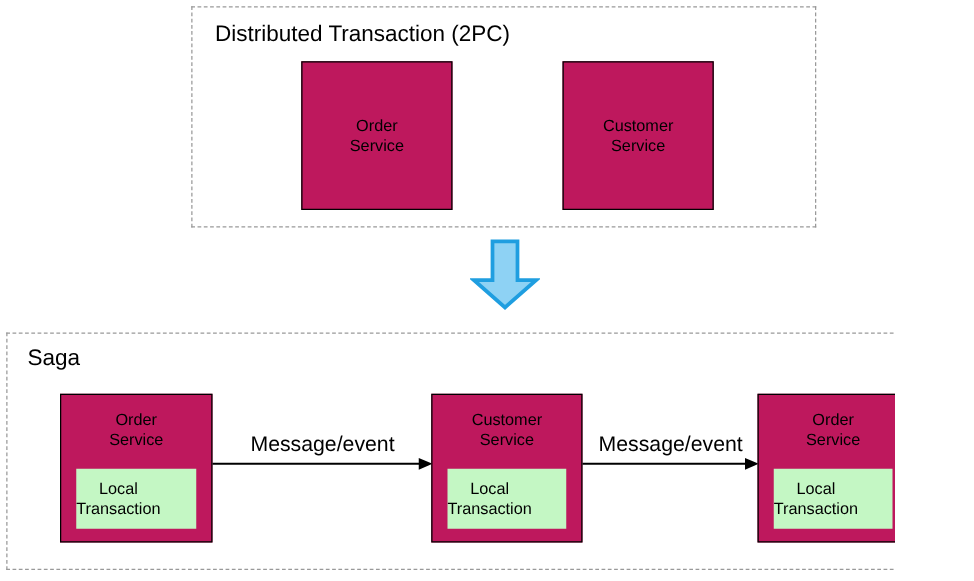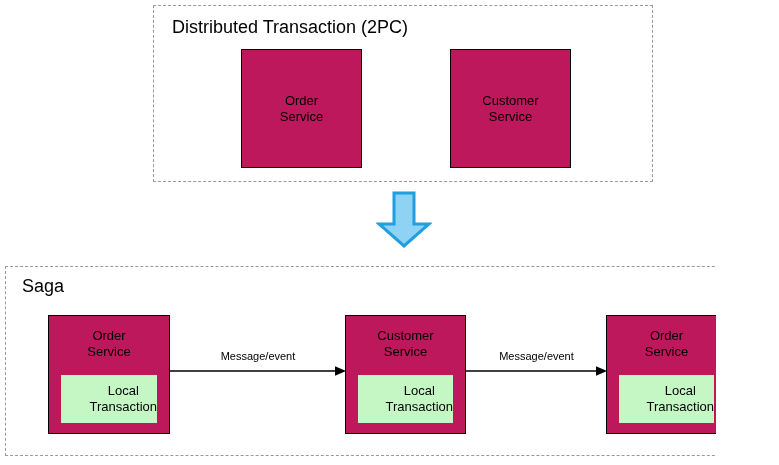--- a/index.html
+++ b/index.html
@@ -64,21 +64,21 @@
   
   .local-txn {
     position: absolute;
     left: 12px;
     right: 12px;
     top: 59px;
     height: 48px;
     background: #c4f7c4;
     display: flex;
     align-items: center;
-    justify-content: flex-end;
+    justify-content: flex-start;
     box-sizing: border-box;
   }
   .local-txn span {
     font-size: 13px;
     line-height: 16px;
     text-align: center;
     color: #000000;
     white-space: pre-line;
   }
 
@@ -87,21 +87,21 @@
     position: absolute;
     height: 14px;
   }
   .flow svg { display: block; overflow: visible; }
   .flow-label {
     position: absolute;
     left: 0;
     right: 0;
     bottom: 14px;
     text-align: center;
-    font-size: 11px;
+    font-size: 17px;
     line-height: 16px;
     color: #000000;
     white-space: nowrap;
   }
 
   
   .blue-arrow {
     position: absolute;
   }
   .blue-arrow svg { display: block; }

